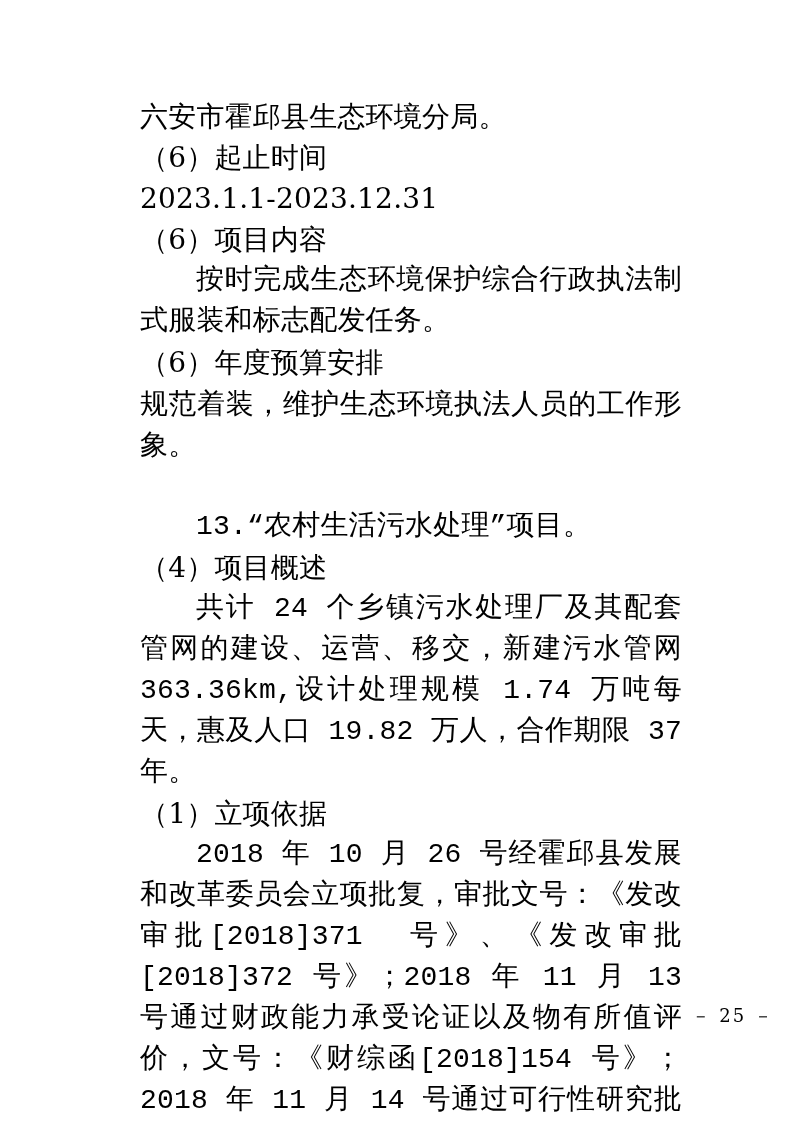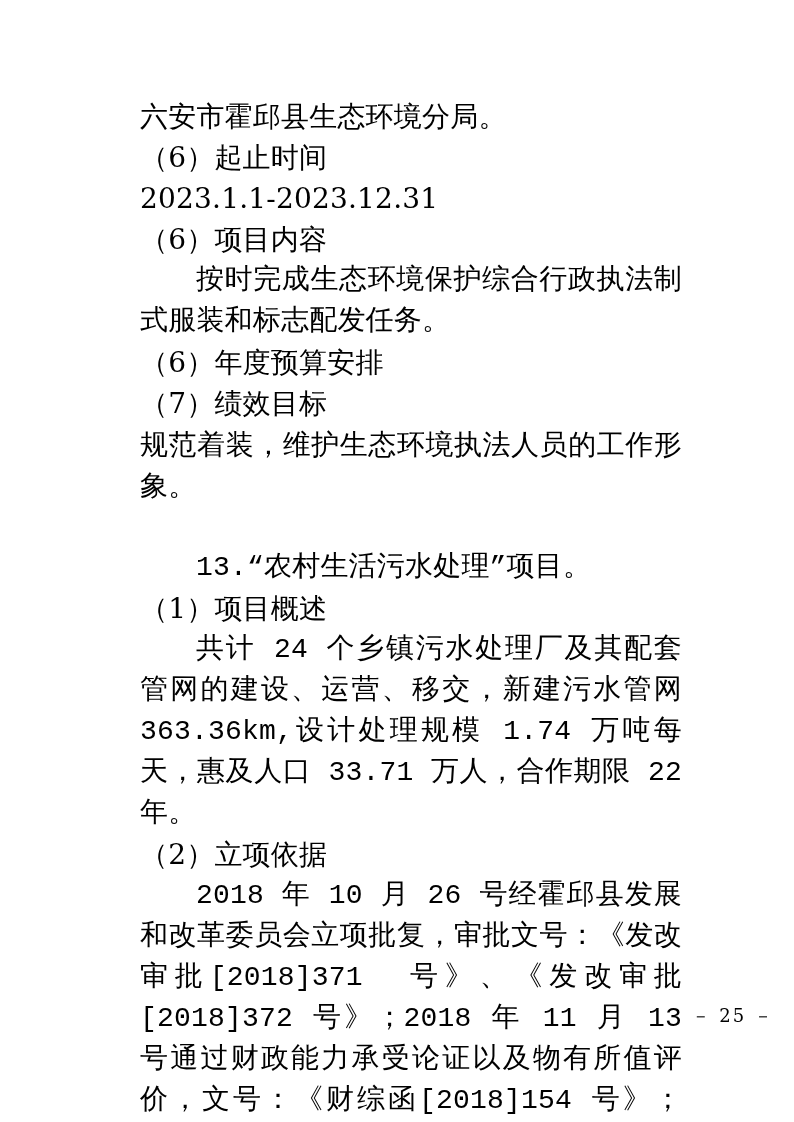--- a/index.html
+++ b/index.html
@@ -58,24 +58,23 @@
 <body>
 
 <div class="page">
   <div class="body-text">
     <p class="para">六安市霍邱县生态环境分局。</p>
     <p class="para">（6）起止时间</p>
     <p class="para">2023.1.1-2023.12.31</p>
     <p class="para">（6）项目内容</p>
     <p class="para indent">按时完成生态环境保护综合行政执法制式服装和标志配发任务。</p>
     <p class="para">（6）年度预算安排</p>
-    <p class="para">（7）绩效目标</p>
     <p class="para">规范着装，维护生态环境执法人员的工作形象。</p>
     <div class="gap"></div>
     <p class="para indent">13.“农村生活污水处理”项目。</p>
-    <p class="para">（1）项目概述</p>
-    <p class="para indent">共计 24 个乡镇污水处理厂及其配套管网的建设、运营、移交，新建污水管网 363.36km,设计处理规模 1.74 万吨每天，惠及人口 33.71 万人，合作期限 22 年。</p>
-    <p class="para">（2）立项依据</p>
+    <p class="para">（4）项目概述</p>
+    <p class="para indent">共计 24 个乡镇污水处理厂及其配套管网的建设、运营、移交，新建污水管网 363.36km,设计处理规模 1.74 万吨每天，惠及人口 19.82 万人，合作期限 37 年。</p>
+    <p class="para">（1）立项依据</p>
     <p class="para indent">2018 年 10 月 26 号经霍邱县发展和改革委员会立项批复，审批文号：《发改审批[2018]371  号》、《发改审批[2018]372 号》；2018 年 11 月 13 号通过财政能力承受论证以及物有所值评价，文号：《财综函[2018]154 号》；2018 年 11 月 14 号通过可行性研究批复文号《发改审批[2018]393 号》、《发改审批[2018]394 号》。</p>
     <p class="para">（3）实施主体</p>
   </div>
   <div class="footer">－ 25 －</div>
 </div>
 
 </body></html>

